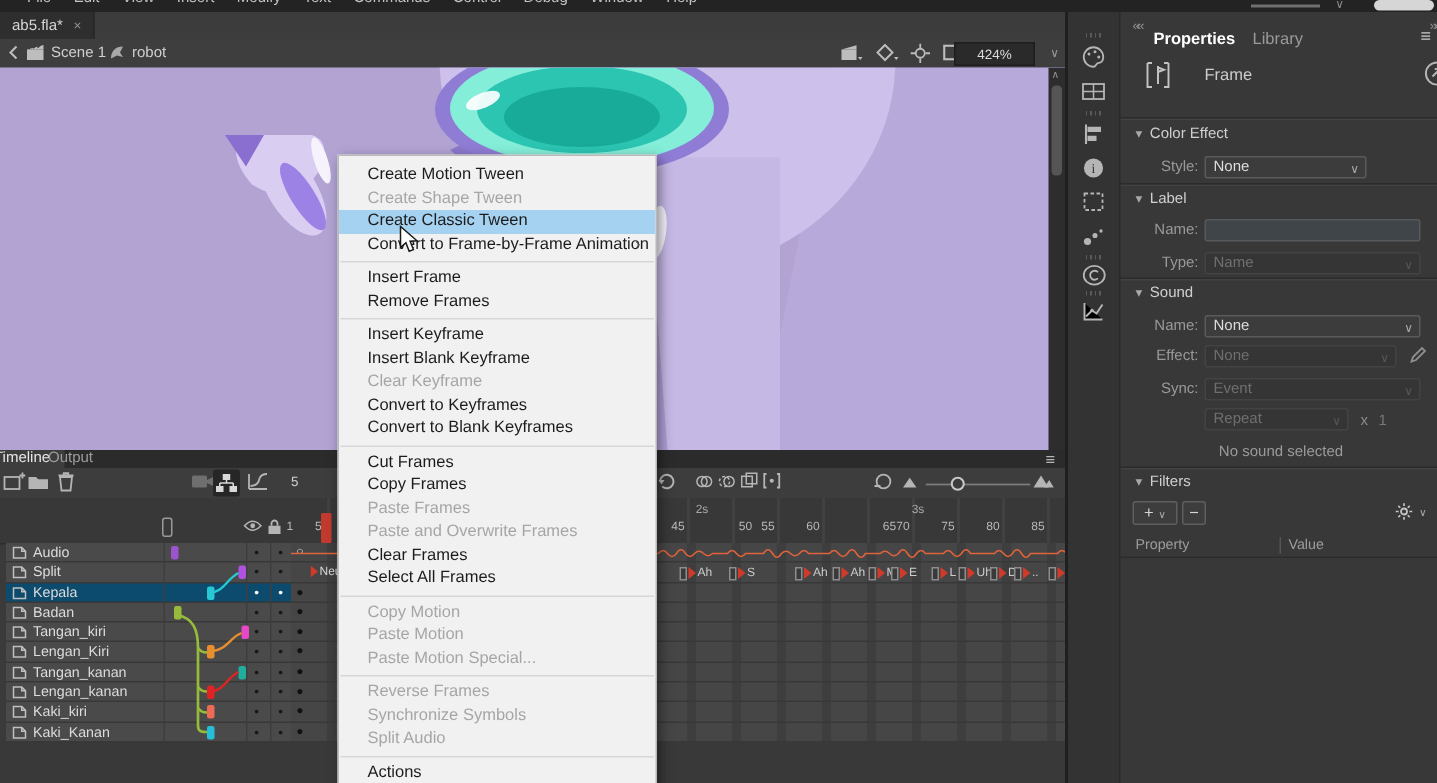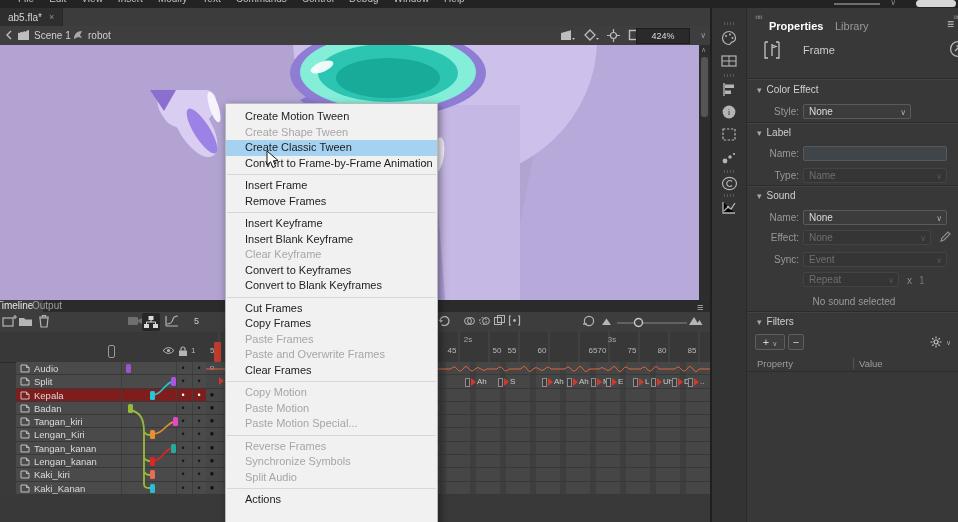--- a/index.html
+++ b/index.html
@@ -55,26 +55,26 @@
   #ruler-frames{position:absolute;left:190px;top:0;width:520px;height:30px;overflow:hidden;
      background:repeating-linear-gradient(90deg,transparent 0 28px,#414141 28px 30px);}
   .rsec{position:absolute;top:3px;transform:translateX(-50%);color:#a8a8a8;font-size:8px;}
   .rnum{position:absolute;top:14px;transform:translateX(-50%);color:#b8b8b8;font-size:8px;}
   .rnum-left{position:absolute;top:14px;color:#b8b8b8;font-size:8px;}
   #playhead{position:absolute;left:24px;top:10px;width:7px;height:20px;background:#c23a2e;border-radius:1px;}
   #hdr-eye{position:absolute;left:162px;top:14px;}
   #hdr-lock{position:absolute;left:178px;top:14px;}
   #hdr-parent{position:absolute;left:108px;top:13px;width:5px;height:11px;border:1px solid #9a9a9a;border-radius:2px;}
   
-  #tl-rows{position:absolute;left:16px;top:62px;width:710px;height:133px;}
+  #tl-rows{position:absolute;left:4px;top:62px;width:710px;height:133px;}
   #frames-bg{position:absolute;left:190px;top:0;width:520px;height:133px;
      background:repeating-linear-gradient(90deg,#464646 0 24px,#3e3e3e 24px 30px);}
   .lrow{position:relative;width:710px;height:13.3px;border-bottom:1px solid #383838;box-sizing:border-box;}
   .lrow .namearea{position:absolute;left:0;top:0;width:190px;height:12.3px;background:#4a4a4a;}
-  .lrow.selected .namearea{background:#7f1d1d;text-decoration:underline;}
+  .lrow.selected .namearea{background:#0c4a6e;text-decoration:underline;}
   .lrow .lname{position:absolute;left:18px;top:1px;font-size:9.5px;color:#dcdcdc;white-space:nowrap;}
   .lrow .pageicon{position:absolute;left:4px;top:2px;}
   .lrow .colsep{position:absolute;top:0;width:1px;height:12.3px;background:#3e3e3e;}
   .lrow .eyedot,.lrow .lockdot{position:absolute;top:0;width:14px;text-align:center;color:#161616;font-size:9px;line-height:12px;}
   .lrow.selected .eyedot,.lrow.selected .lockdot{color:#fff;}
   .lrow .eyedot{left:160px;} .lrow .lockdot{left:176px;}
   .lrow .kf{position:absolute;left:190px;top:0;width:12px;text-align:center;font-size:8px;line-height:12px;color:#111;}
   .lrow .kf::before{content:"\25CF";}
   .lrow.f-circle .kf::before{content:"\25CB";color:#e8e8e8;}
   .lrow.f-flag .kf::before{content:"";}
@@ -683,20 +683,24 @@
       <div class="mi disabled">
         <span>Paste and Overwrite Frames</span>
         <span class="sub submenu-only"></span>
       </div>
 
       <div class="mi">
         <span>Clear Frames</span>
         <span class="sub submenu-only"></span>
       </div>
 
+      <div class="mi">
+        <span>Select All Frames</span>
+        <span class="sub submenu-only"></span>
+      </div>
     <div class="list-sep"></div>
       <div class="mi disabled">
         <span>Copy Motion</span>
         <span class="sub submenu-only"></span>
       </div>
 
       <div class="mi disabled">
         <span>Paste Motion</span>
         <span class="sub submenu-only"></span>
       </div>

